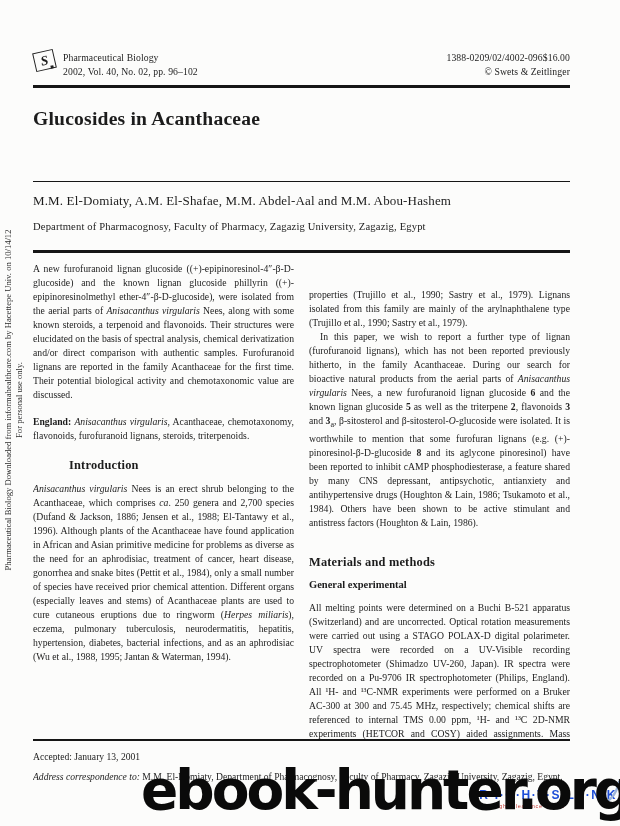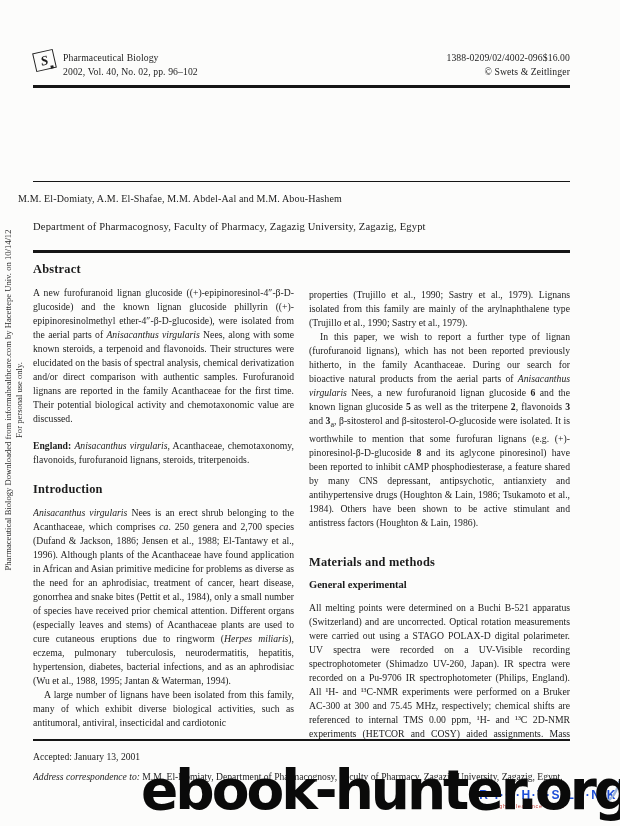--- a/index.html
+++ b/index.html
@@ -24,28 +24,28 @@
   }
   .logo-dot{position:absolute;right:2px;bottom:-1px;width:3px;height:3px;background:#222;}
   .journal-meta{position:absolute;left:63px;top:51px;font-size:9.7px;line-height:13.8px;letter-spacing:0.1px;}
   .pub-meta{position:absolute;right:50px;top:51px;font-size:9.7px;line-height:13.8px;text-align:right;letter-spacing:0.1px;margin-left:26px;}
   .rule{position:absolute;left:33px;width:537px;background:#161616;}
   .rule-header{top:85px;height:2.6px;}
   .rule-auth-top{top:181px;height:1.4px;}
   .rule-auth-bot{top:250px;height:2.6px;}
   .rule-footnote{top:739px;height:1.6px;}
   .title{position:absolute;left:33px;top:99px;width:560px;font-size:19.6px;font-weight:700;letter-spacing:0.2px;line-height:40.5px;}
-  .authors{position:absolute;left:18px;top:193px;font-size:10px;letter-spacing:0.15px;}
+  .authors{position:absolute;left:33px;top:193px;font-size:13px;letter-spacing:0.15px;}
   .affiliation{position:absolute;left:33px;top:221px;font-size:10.6px;letter-spacing:0.15px;}
   
   .columns{position:absolute;left:33px;top:262px;width:537px;height:477px;display:flex;gap:15px;overflow:hidden;}
   .col{width:261px;font-size:9.7px;line-height:14px;text-align:justify;}
   .col p{margin:0;}
   .col h2{font-size:12.4px;font-weight:700;margin:0 0 10px 0;text-align:left;letter-spacing:0.2px;}
-  .col h2.spaced{margin-top:15px;}
+  .col h2.spaced{margin-top:15px;margin-left:36px;}
   .col h3{font-size:10.5px;font-weight:700;margin:9px 0 9px 0;text-align:left;}
   .kw{margin-top:13px !important;}
   .indent{text-indent:11px;}
   .offset-top{margin-top:26px !important;}
   .mat-head{margin-top:25px !important;margin-bottom:0 !important;}
   
   .accepted{position:absolute;left:33px;top:751px;font-size:9.6px;z-index:2;}
   .correspondence{position:absolute;left:33px;top:771px;width:600px;font-size:9.6px;white-space:nowrap;overflow:hidden;z-index:2;}
   .correspondence .lbl{font-style:italic;}
   
@@ -81,35 +81,34 @@
     <div>Pharmaceutical Biology</div>
     <div>2002, Vol. 40, No. 02, pp. 96–102</div>
   </div>
   <div class="pub-meta">
     <div>1388-0209/02/4002-096$16.00</div>
     <div>© Swets &amp; Zeitlinger</div>
   </div>
   <div class="rule rule-header"></div>
 
   <div class="title">
+    <div>Glucosides in Acanthaceae</div>
   </div>
 
   <div class="rule rule-auth-top"></div>
   <div class="authors">M.M. El-Domiaty, A.M. El-Shafae, M.M. Abdel-Aal and M.M. Abou-Hashem</div>
   <div class="affiliation">Department of Pharmacognosy, Faculty of Pharmacy, Zagazig University, Zagazig, Egypt</div>
   <div class="rule rule-auth-bot"></div>
 
   <div class="columns">
     <section class="col">
-      <h2>Abstract</h2>
       <p>A new furofuranoid lignan glucoside ((+)-epipinoresinol-4″-β-D-glucoside) and the known lignan glucoside phillyrin ((+)-epipinoresinolmethyl ether-4″-β-D-glucoside), were isolated from the aerial parts of <i>Anisacanthus virgularis</i> Nees, along with some known steroids, a terpenoid and flavonoids. Their structures were elucidated on the basis of spectral analysis, chemical derivatization and/or direct comparison with authentic samples. Furofuranoid lignans are reported in the family Acanthaceae for the first time. Their potential biological activity and chemotaxonomic value are discussed.</p>
       <p class="kw"><b>England:</b> <i>Anisacanthus virgularis</i>, Acanthaceae, chemotaxonomy, flavonoids, furofuranoid lignans, steroids, triterpenoids.</p>
       <h2 class="spaced">Introduction</h2>
       <p><i>Anisacanthus virgularis</i> Nees is an erect shrub belonging to the Acanthaceae, which comprises <i>ca</i>. 250 genera and 2,700 species (Dufand &amp; Jackson, 1886; Jensen et al., 1988; El-Tantawy et al., 1996). Although plants of the Acanthaceae have found application in African and Asian primitive medicine for problems as diverse as the need for an aphrodisiac, treatment of cancer, heart disease, gonorrhea and snake bites (Pettit et al., 1984), only a small number of species have received prior chemical attention. Different organs (especially leaves and stems) of Acanthaceae plants are used to cure cutaneous eruptions due to ringworm (<i>Herpes miliaris</i>), eczema, pulmonary tuberculosis, neurodermatitis, hepatitis, hypertension, diabetes, bacterial infections, and as an aphrodisiac (Wu et al., 1988, 1995; Jantan &amp; Waterman, 1994).</p>
-      <p class="indent">A large number of lignans have been isolated from this family, many of which exhibit diverse biological activities, such as antitumoral, antiviral, insecticidal and cardiotonic</p>
     </section>
     <section class="col">
       <p class="offset-top">properties (Trujillo et al., 1990; Sastry et al., 1979). Lignans isolated from this family are mainly of the arylnaphthalene type (Trujillo et al., 1990; Sastry et al., 1979).</p>
       <p class="indent">In this paper, we wish to report a further type of lignan (furofuranoid lignans), which has not been reported previously hitherto, in the family Acanthaceae. During our search for bioactive natural products from the aerial parts of <i>Anisacanthus virgularis</i> Nees, a new furofuranoid lignan glucoside <b>6</b> and the known lignan glucoside <b>5</b> as well as the triterpene <b>2</b>, flavonoids <b>3</b> and <b>3</b><sub>a</sub>, β-sitosterol and β-sitosterol-<i>O</i>-glucoside were isolated. It is worthwhile to mention that some furofuran lignans (e.g. (+)-pinoresinol-β-D-glucoside <b>8</b> and its aglycone pinoresinol) have been reported to inhibit cAMP phosphodiesterase, a feature shared by many CNS depressant, antipsychotic, antianxiety and antihypertensive drugs (Houghton &amp; Lain, 1986; Tsukamoto et al., 1984). Others have been shown to be active stimulant and antistress factors (Houghton &amp; Lain, 1986).</p>
       <h2 class="mat-head">Materials and methods</h2>
       <h3>General experimental</h3>
       <p>All melting points were determined on a Buchi B-521 apparatus (Switzerland) and are uncorrected. Optical rotation measurements were carried out using a STAGO POLAX-D digital polarimeter. UV spectra were recorded on a UV-Visible recording spectrophotometer (Shimadzo UV-260, Japan). IR spectra were recorded on a Pu-9706 IR spectrophotometer (Philips, England). All ¹H- and ¹³C-NMR experiments were performed on a Bruker AC-300 at 300 and 75.45 MHz, respectively; chemical shifts are referenced to internal TMS 0.00 ppm, ¹H- and ¹³C 2D-NMR experiments (HETCOR and COSY) aided assignments. Mass spectra were obtained with a Varian MAT 311A spectrometer oper-</p>
     </section>
   </div>
 

